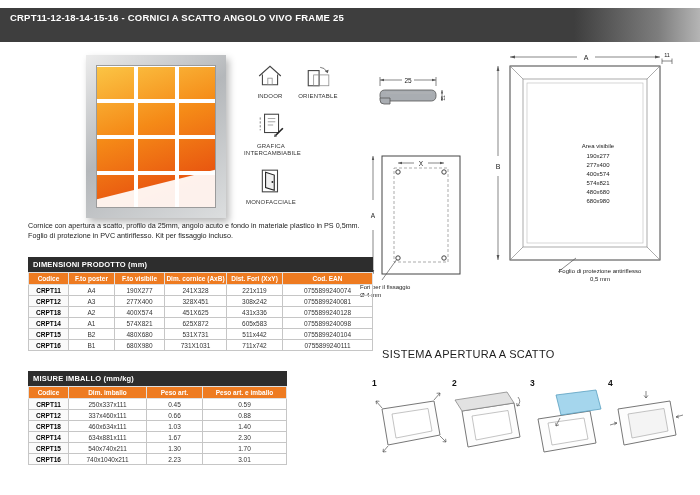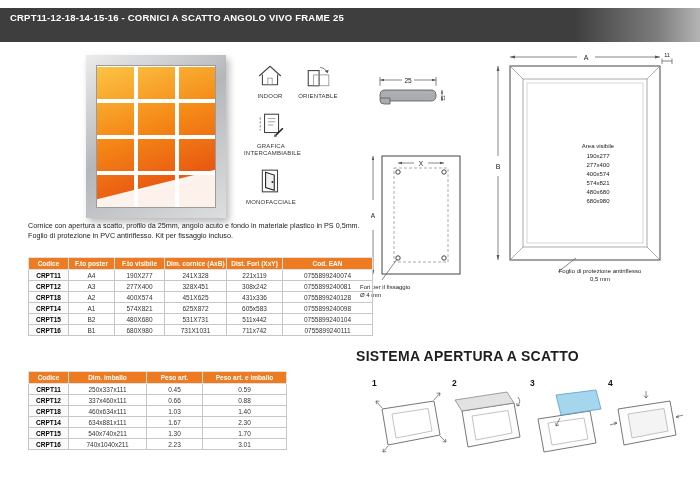--- a/index.html
+++ b/index.html
@@ -47,21 +47,21 @@
   
   .tbl{position:absolute;border-collapse:collapse;table-layout:fixed;font-size:6.5px}
   .tbl caption{caption-side:top;background:#2d2d2d;color:#fff;font-weight:bold;
     text-align:left;font-size:7.5px;padding:3px 5px;letter-spacing:.2px}
   .tbl th{background:#ee7b21;color:#fff;font-weight:bold;border:1px solid #e0e0e0;
     padding:2px 1px;text-align:center;white-space:nowrap}
   .tbl td{border:1px solid #c6c6c6;padding:1.5px 1px;text-align:center;color:#333;
     white-space:nowrap}
   .tbl td:first-child{font-weight:bold;color:#000;background:#fafafa}
 
-  .sistema-title{position:absolute;left:356px;top:348px;font-size:14px;font-weight:bold;
+  .sistema-title{position:absolute;left:382px;top:348px;font-size:11px;font-weight:normal;
     letter-spacing:.3px;color:#1e1e1e}
   .step{position:absolute;width:80px}
   .step .num{font-size:8.5px;font-weight:bold;color:#111;margin-bottom:1px}
 </style>
 </head>
 <body>
 
 <div class="header">
   <span>CRPT11-12-18-14-15-16 - CORNICI A SCATTO ANGOLO VIVO FRAME 25</span>
 </div>
@@ -178,20 +178,21 @@
         <div>480x680</div>
         <div>680x980</div>
       </div>
   </div>
   <div class="note" style="left:62px;top:218px;width:92px;text-align:center">Foglio di protezione antiriflesso 0,5 mm</div>
 </div>
 
 <div class="desc">Cornice con apertura a scatto, profilo da 25mm, angolo acuto e fondo in materiale plastico in PS 0,5mm. Foglio di protezione in PVC antiriflesso. Kit per fissaggio incluso.</div>
 
 <table class="tbl" style="left:28px;top:257px;width:344px">
+  <caption>DIMENSIONI PRODOTTO (mm)</caption>
   <colgroup>
     <col style="width:40px">
       <col style="width:46px">
       <col style="width:50px">
     <col style="width:62px">
       <col style="width:56px">
       <col style="width:90px">
   </colgroup>
   <thead>
     <tr>
@@ -249,20 +250,21 @@
         <td>B1</td>
         <td>680X980</td>
         <td>731X1031</td>
         <td>711x742</td>
         <td>0755899240111</td>
       </tr>
     </tbody>
 </table>
 
 <table class="tbl" style="left:28px;top:371px;width:258px">
+  <caption>MISURE IMBALLO (mm/kg)</caption>
   <colgroup>
     <col style="width:40px">
       <col style="width:78px">
       <col style="width:56px">
       <col style="width:84px">
   </colgroup>
   <thead>
     <tr>
         <th>Codice</th>
         <th>Dim. imballo</th>

